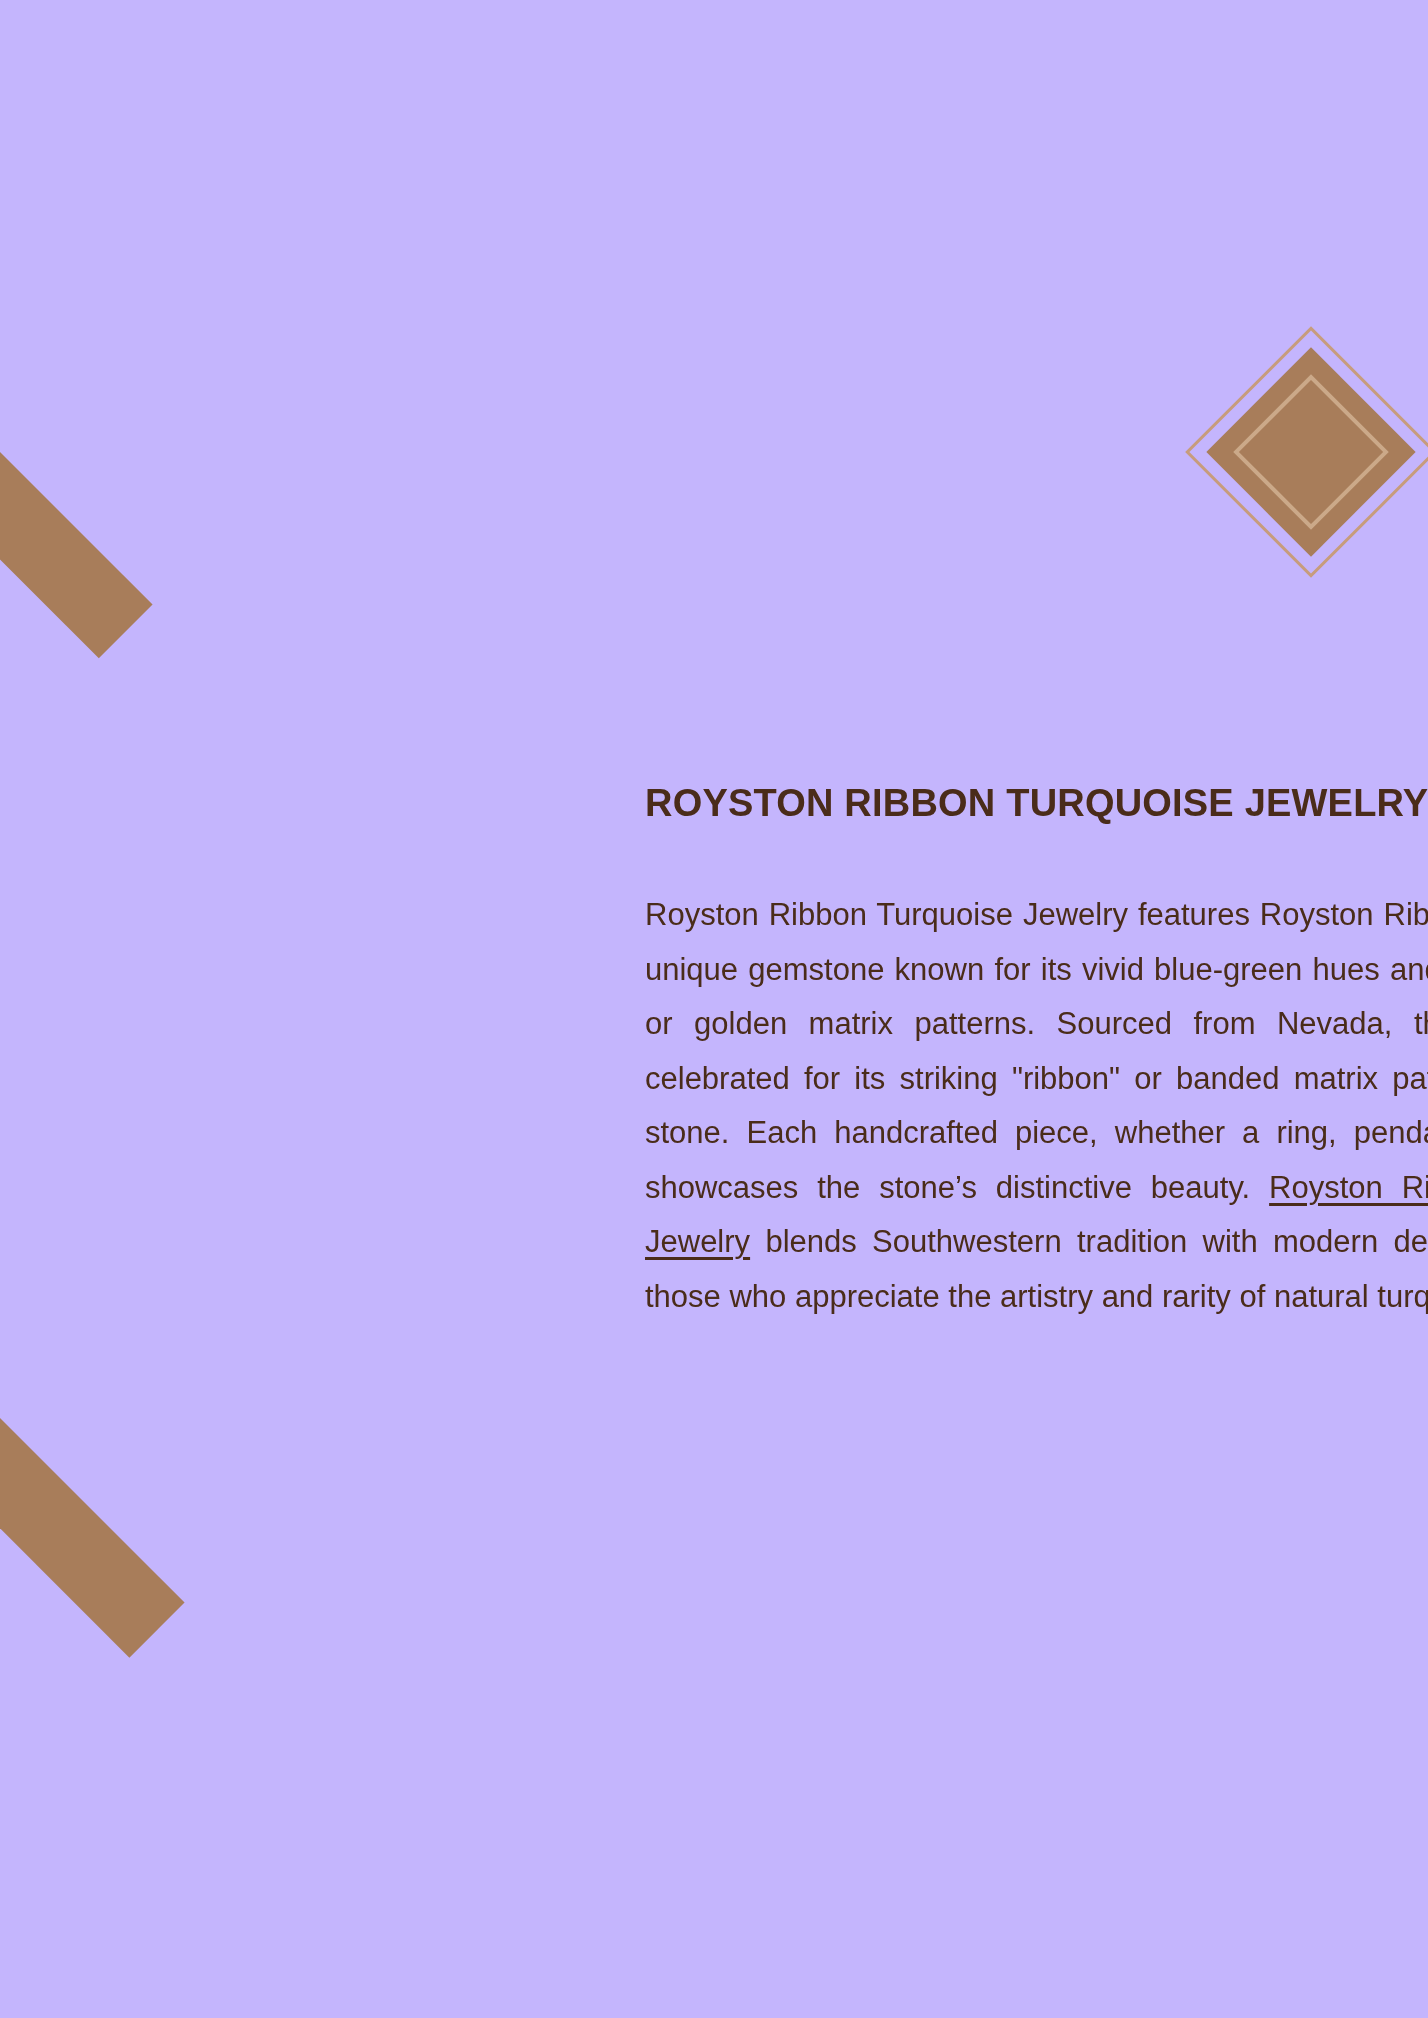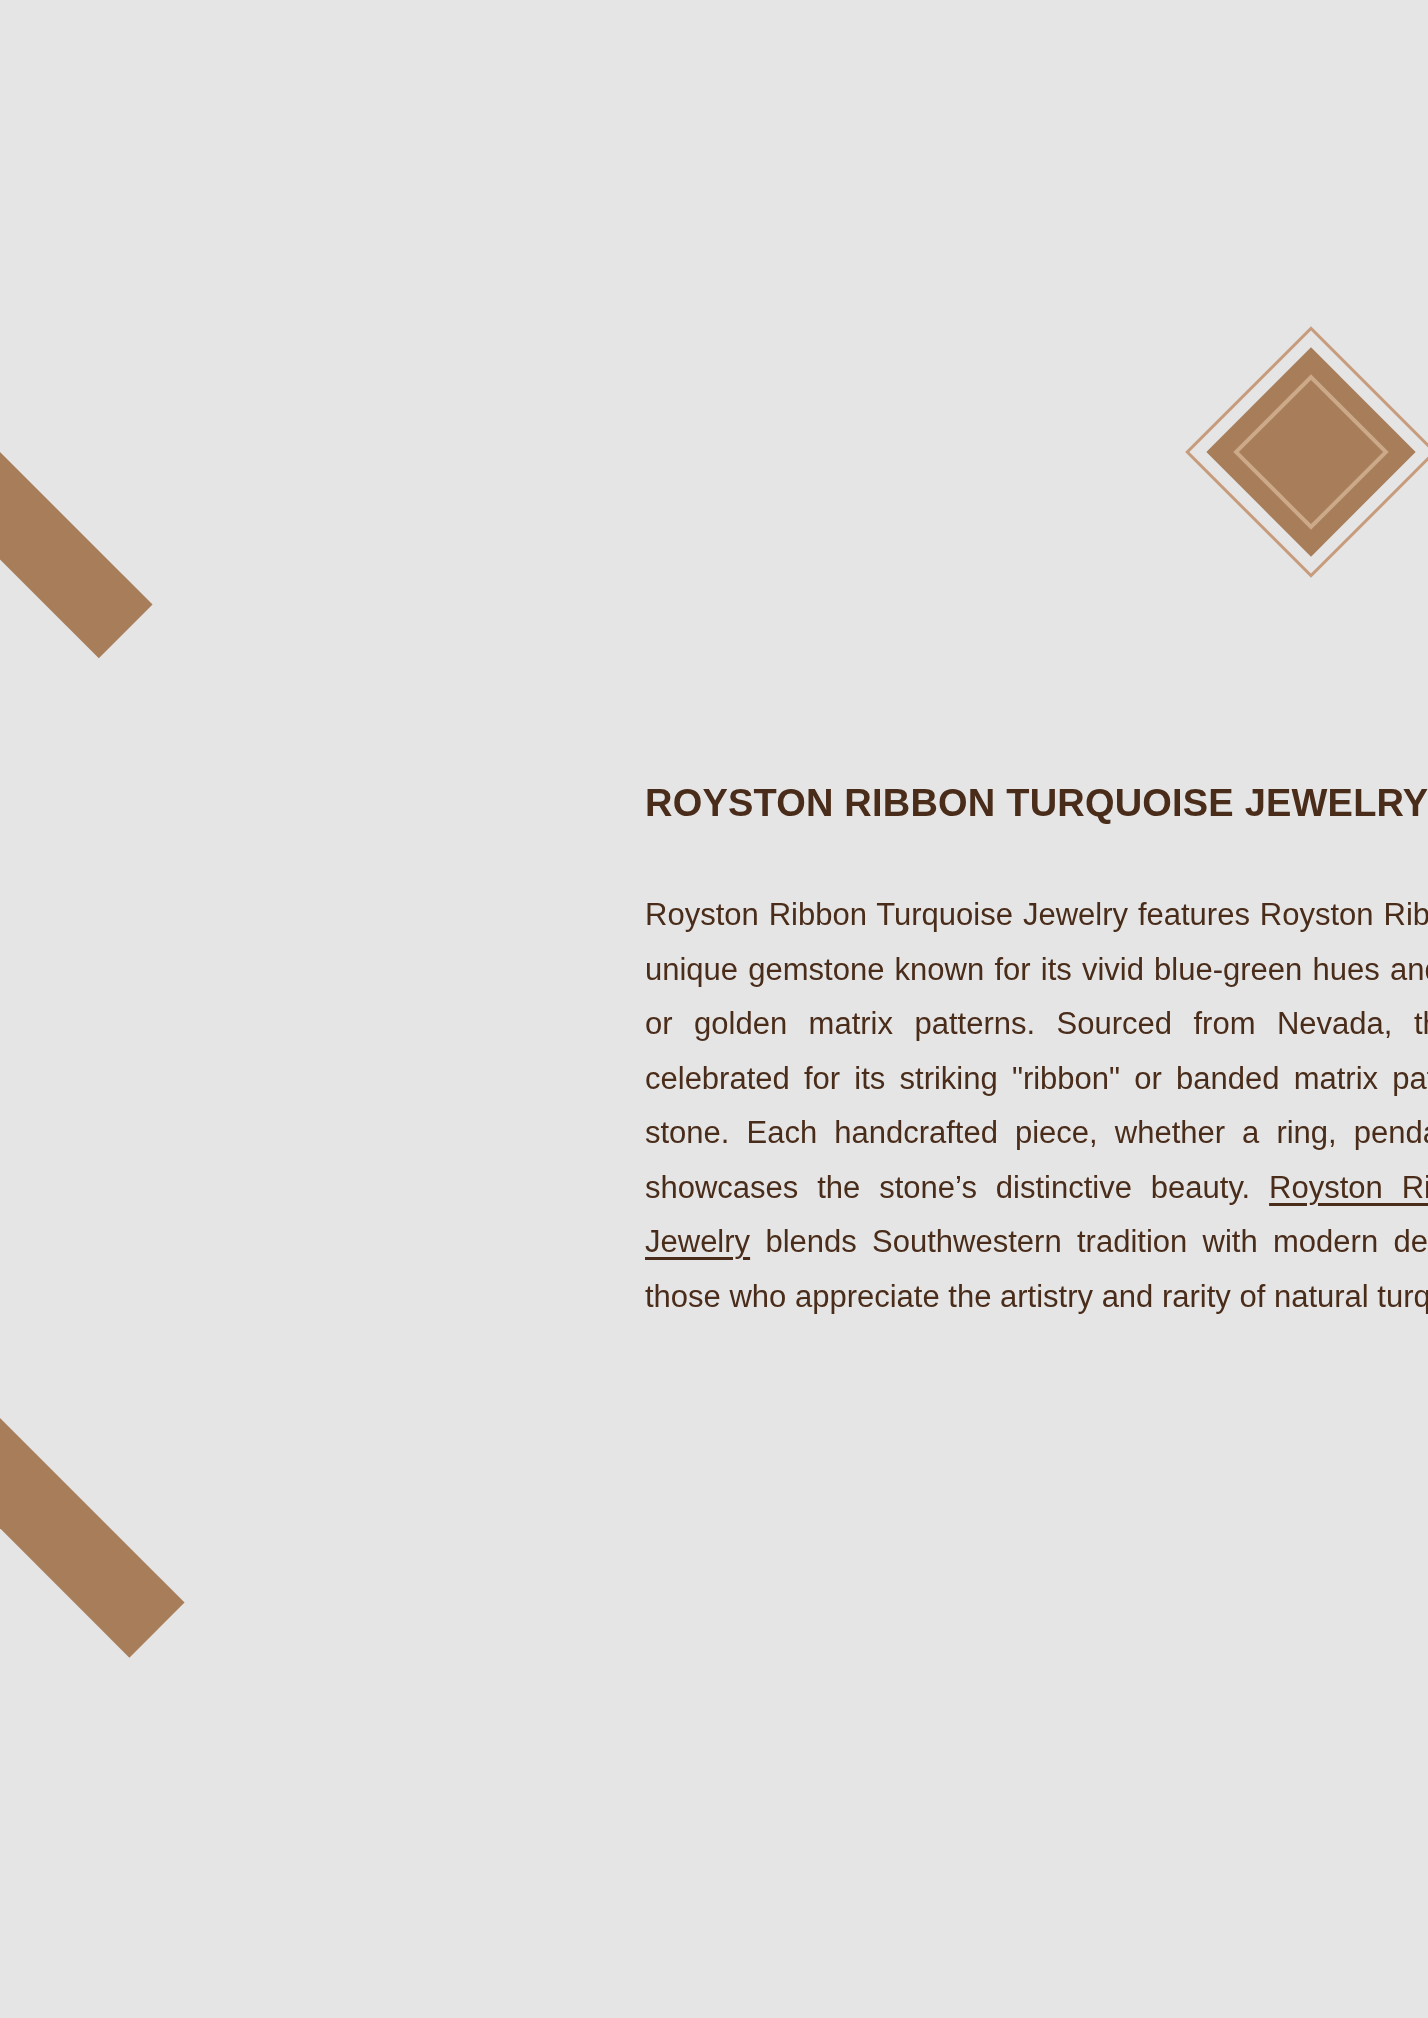--- a/index.html
+++ b/index.html
@@ -13,21 +13,21 @@
     position: relative;
     overflow: hidden;
     font-family: "Liberation Sans", sans-serif;
   }
 
   #page {
     position: absolute;
     inset: 0;
     width: 1428px;
     height: 2018px;
-    background: #e5e5e5;
+    background: #c4b5fd;
     overflow: hidden;
   }
 
   
   .diag-bar {
     position: absolute;
     background: #a87d5a;
     pointer-events: none;
   }
 

